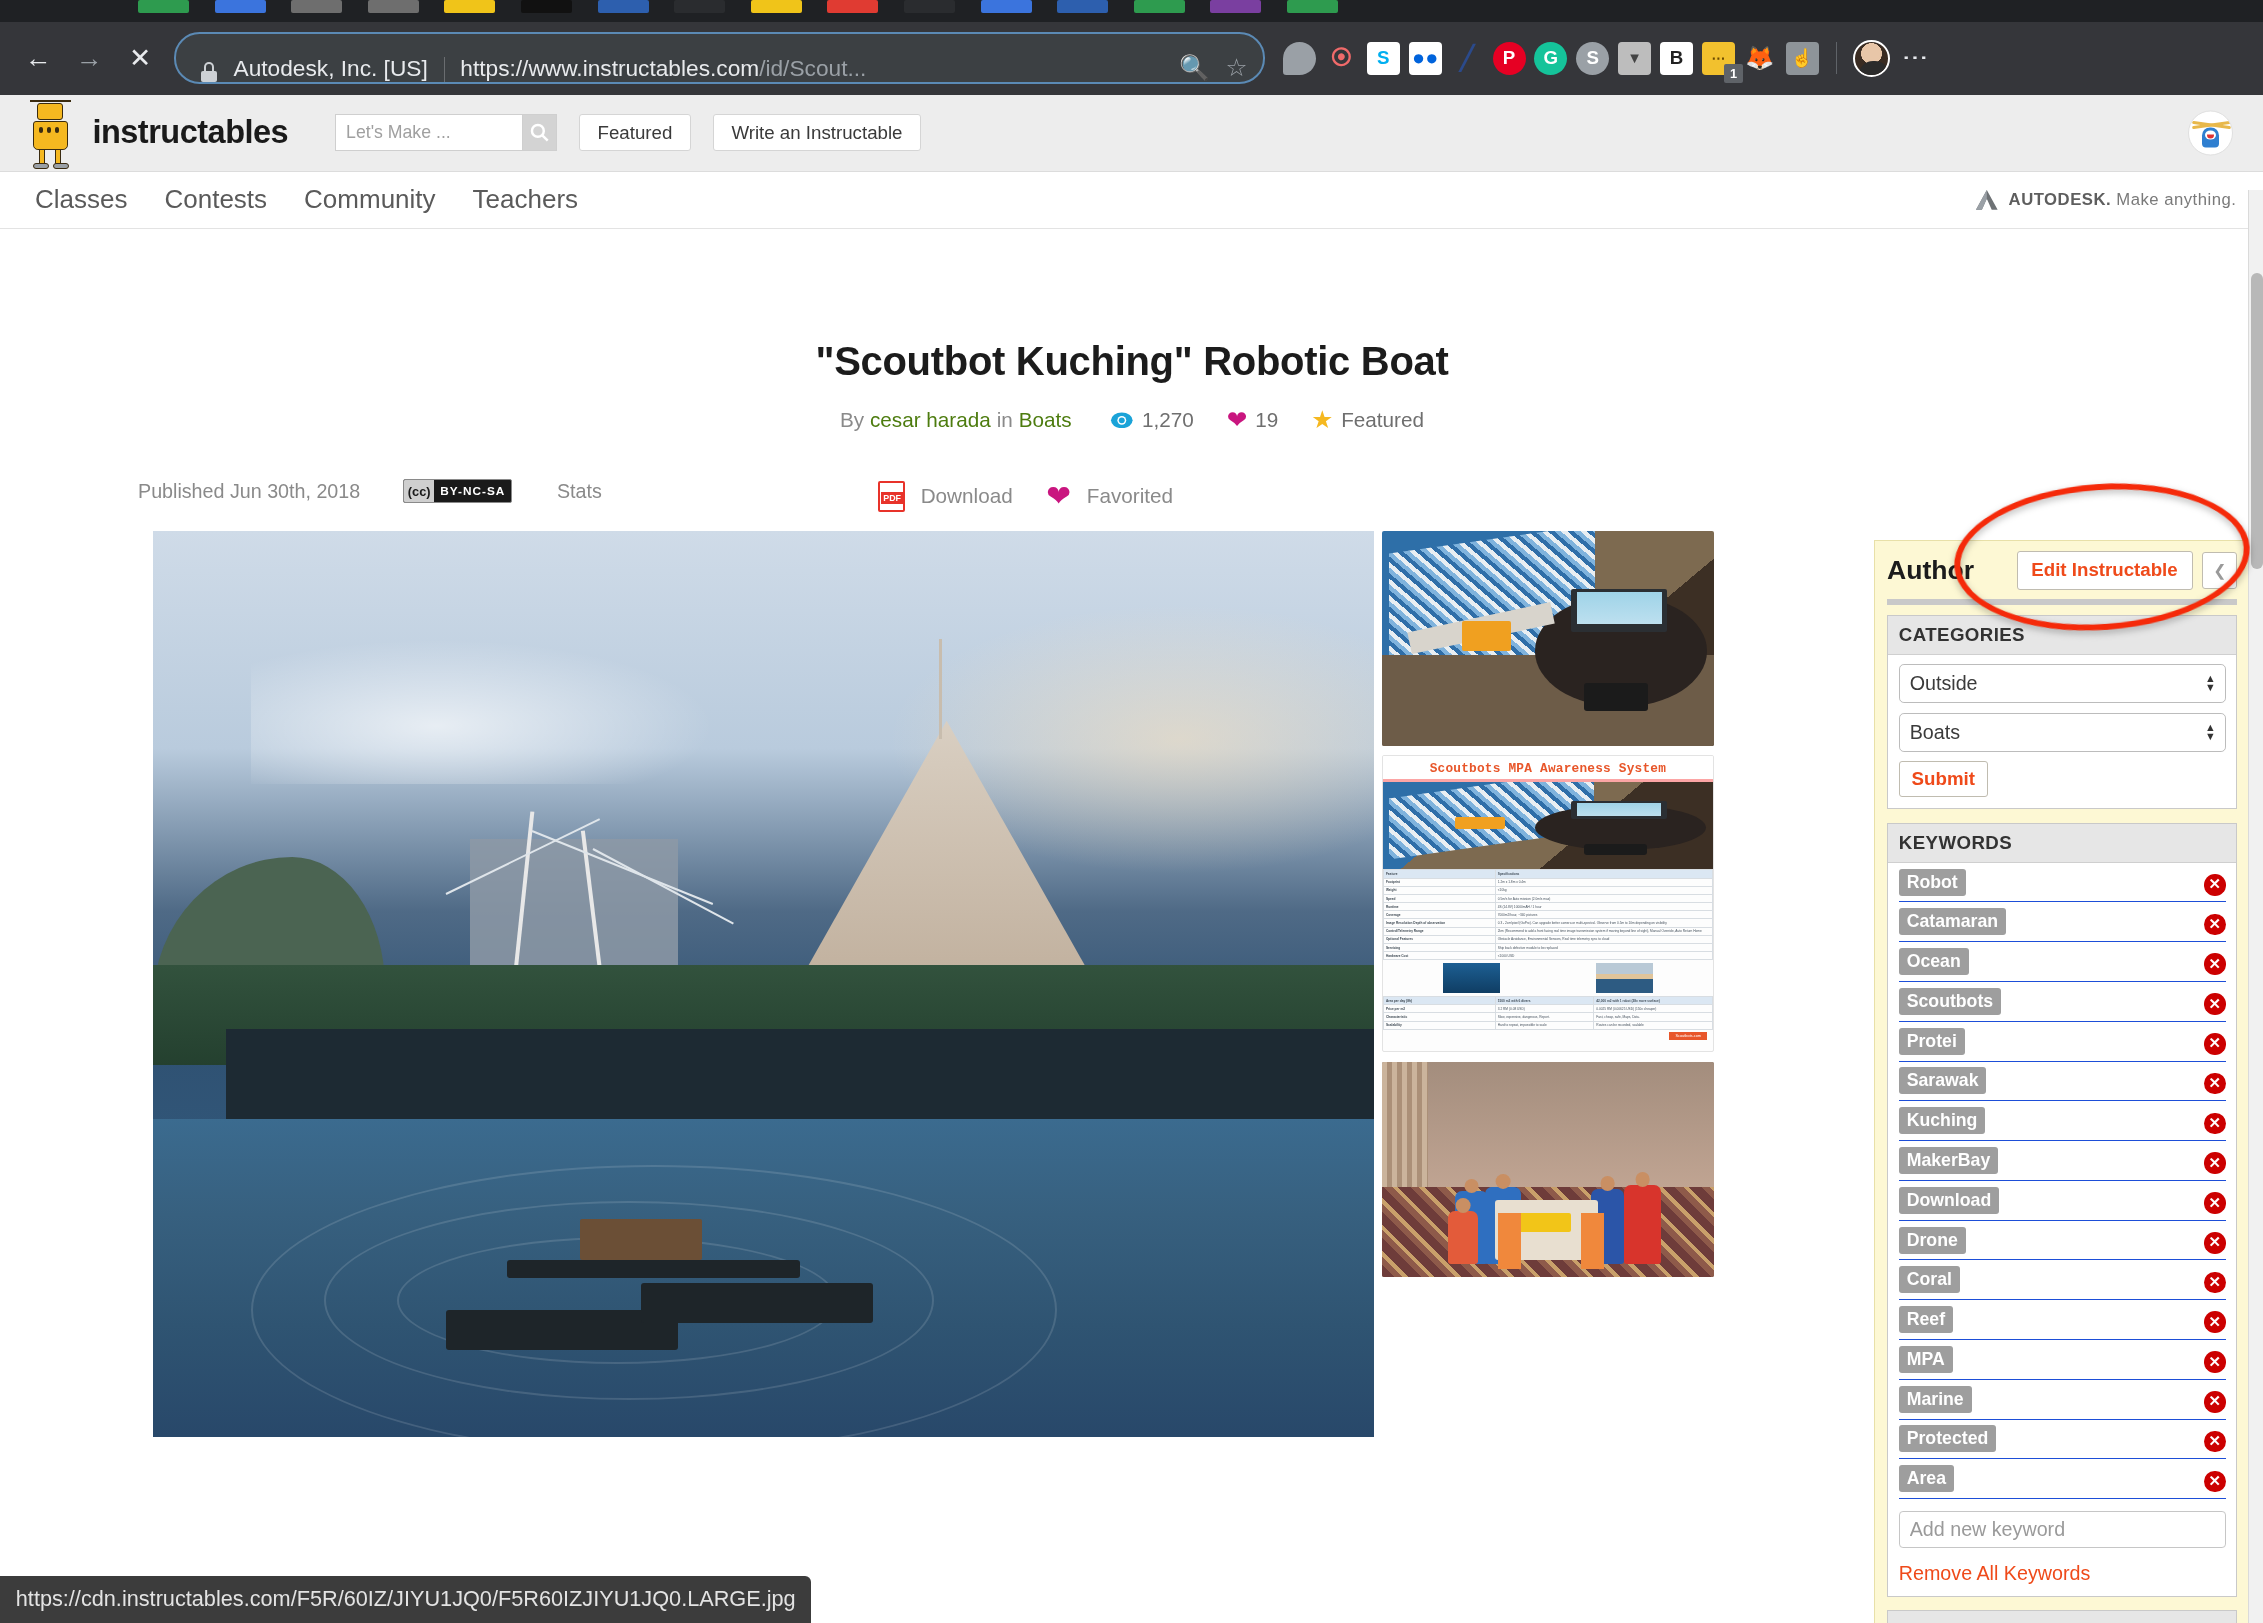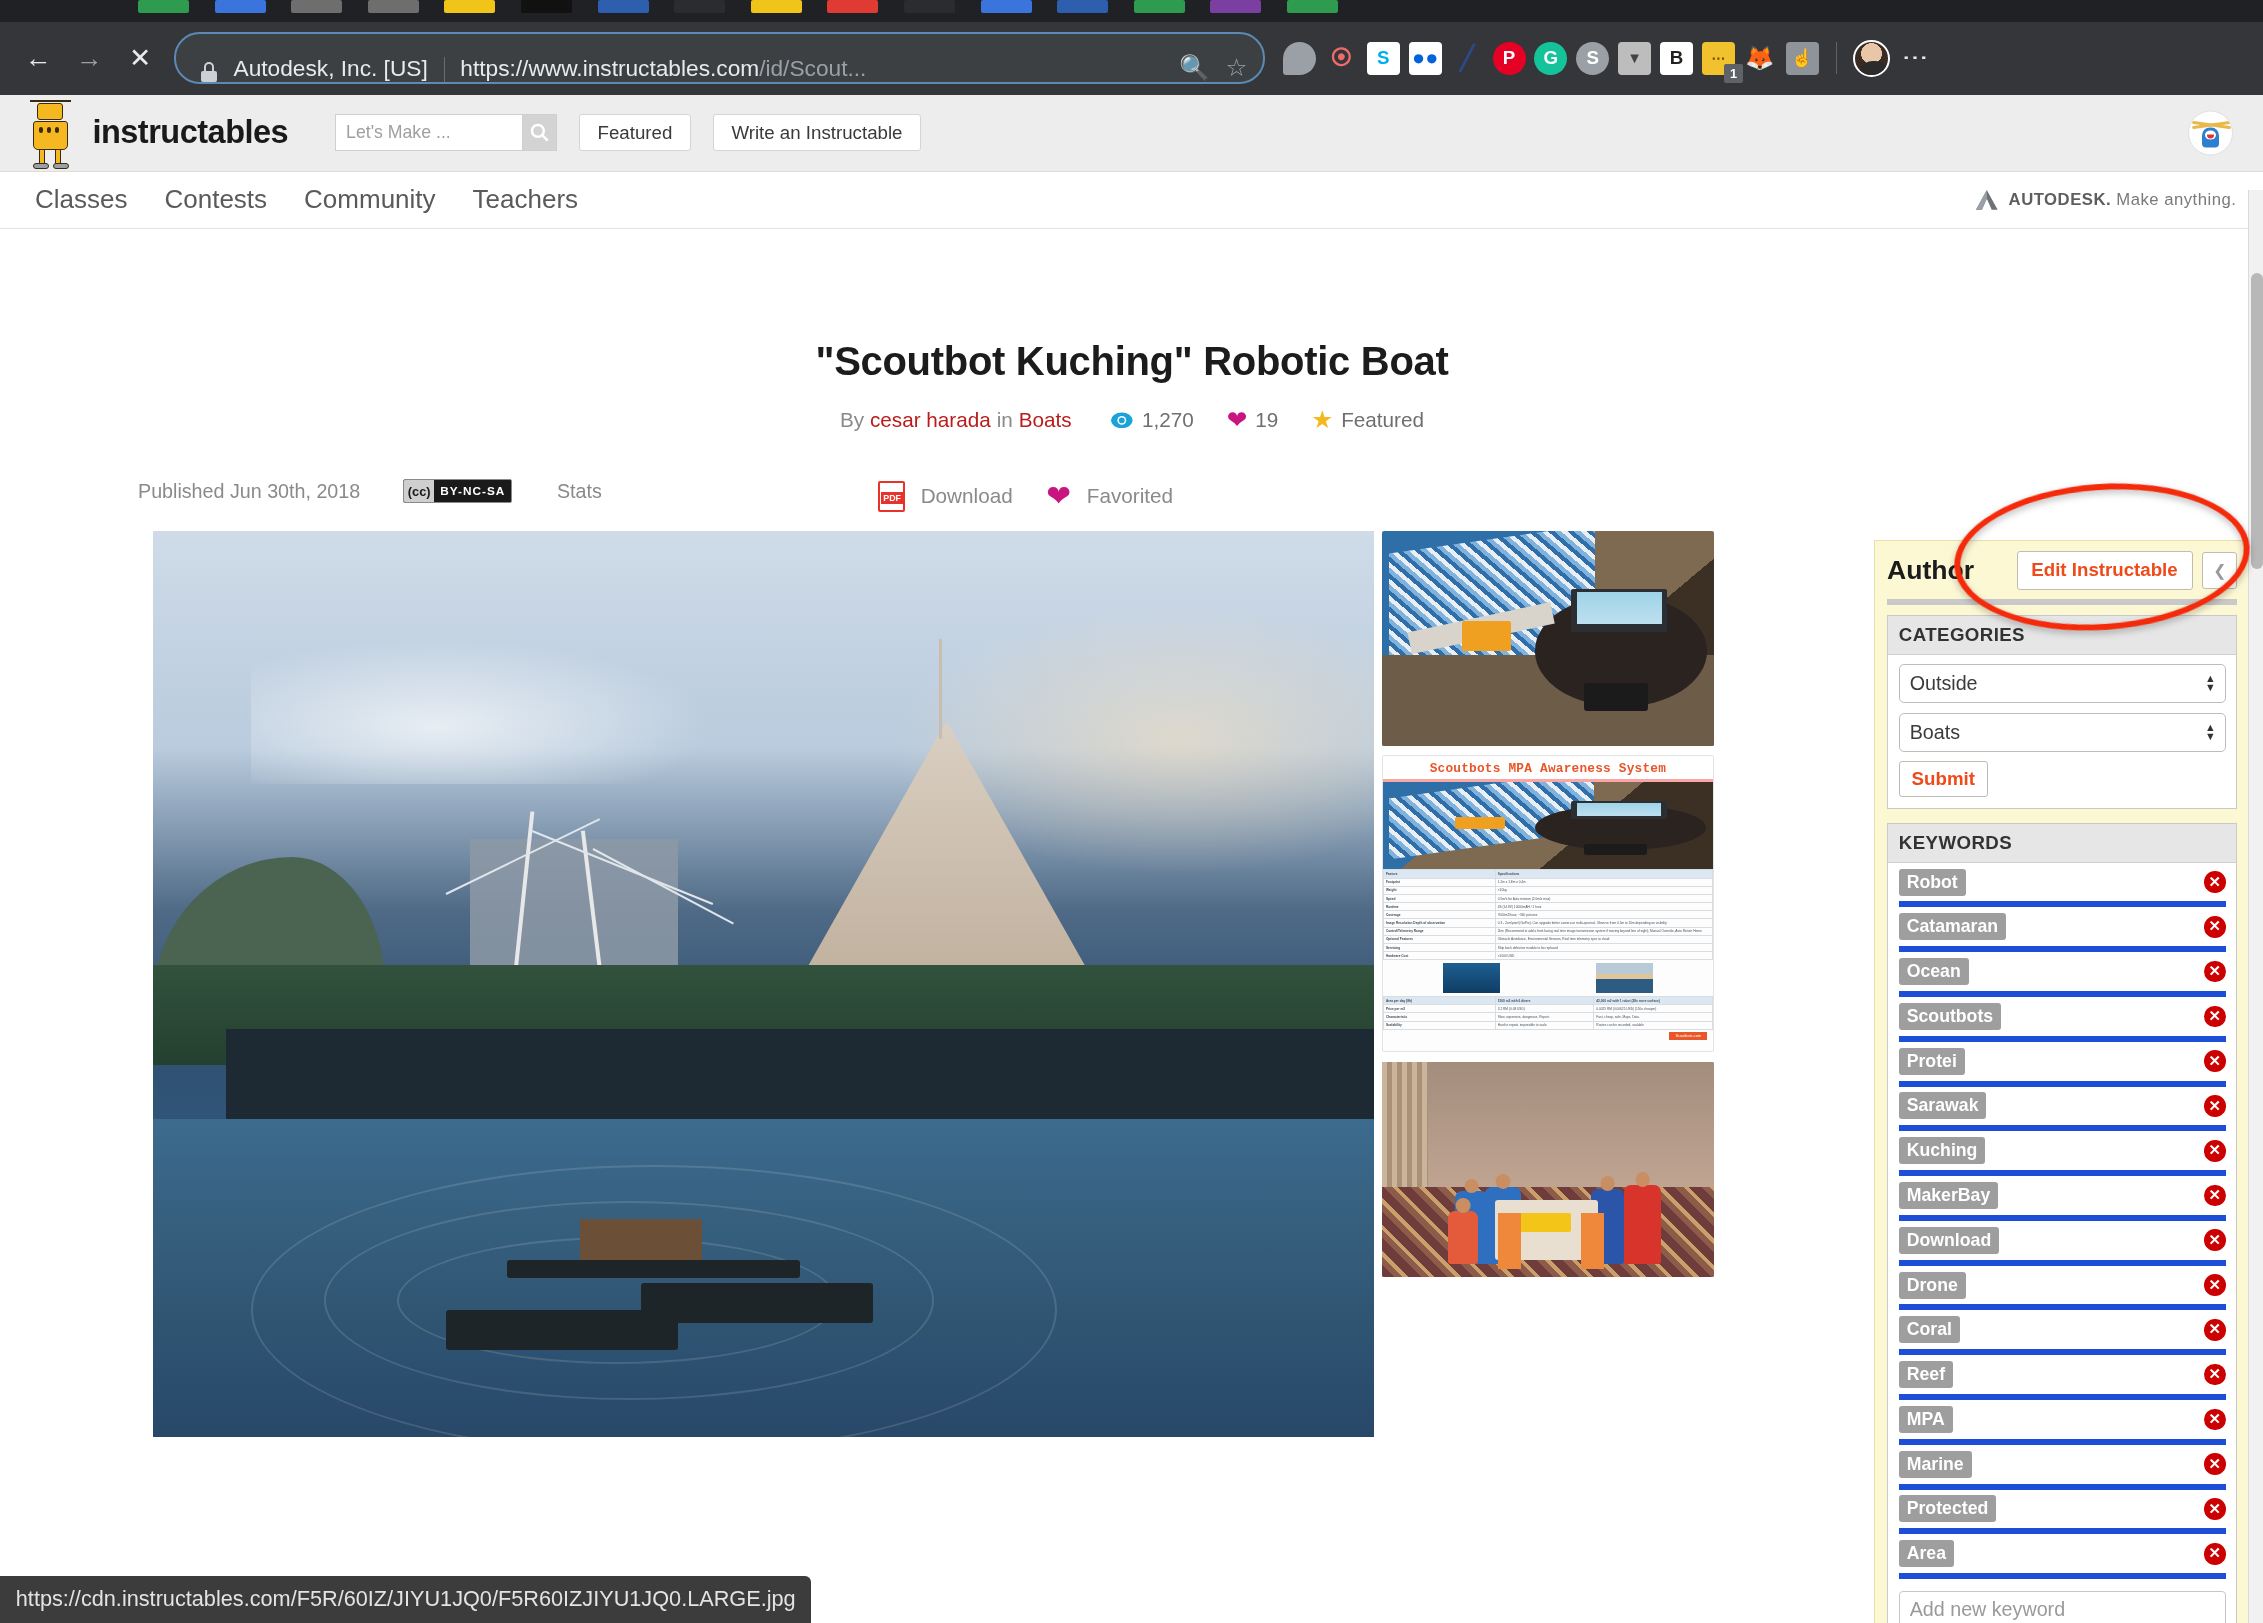--- a/index.html
+++ b/index.html
@@ -133,21 +133,21 @@
   .content { position: relative; padding-top: 55px; }
 
   .title {
     text-align: center; font-size: 40px; font-weight: bold; color: #1c1c1c;
     margin-top: 55px; letter-spacing: -0.3px;
   }
   .byline {
     text-align: center; margin-top: 21.7px; font-size: 20.7px; color: #8a8a8a;
     display: flex; align-items: center; justify-content: center; gap: 0;
   }
-  .byline .lnk { color: #b91c1c; margin: 0 5.9px; cursor: pointer; }
+  .byline .lnk { color: #4d7c0f; margin: 0 5.9px; cursor: pointer; }
   .stat { display: inline-flex; align-items: center; gap: 7.9px; margin-left: 33px; }
   .eye { width: 23.6px; height: 16.7px; }
   .heart-s { color: #c9157f; font-size: 24.6px; }
   .star-s { color: #f5b820; font-size: 24.6px; }
   .stat-num { color: #6f6f6f; font-size: 20.7px; }
 
   .meta-row {
     display: flex; align-items: center; margin: 45px 0 0 138px;
     font-size: 19.7px; color: #8a8a8a; position: relative; gap: 23px;
   }
@@ -274,22 +274,22 @@
   }
   .sel .arrows { position: absolute; right: 8.9px; font-size: 10.8px; line-height: 8.9px;
     color: #333; display: flex; flex-direction: column; }
   .submit-btn {
     background: #fff; border: 1px solid #c0bcb0; border-radius: 3px;
     color: #ef4a1a; font-size: 18.7px; font-weight: bold; padding: 5.9px 11.8px; cursor: pointer;
     font-family: "Liberation Sans", sans-serif;
   }
 
   .kw-row {
-    display: flex; align-items: center; padding: 5.9px 0;
-    border-bottom: 6px solid #1d4ed8;
+    display: flex; align-items: flex-end; padding: 5.9px 0;
+    border-bottom: 1px solid #1d4ed8;
   }
   .kw-tag {
     background: #9e9e9e; color: #fff; font-size: 17.7px; font-weight: bold;
     padding: 3px 7.9px; border-radius: 3px;
   }
   .kw-x {
     margin-left: auto; width: 21.7px; height: 21.7px; border-radius: 50%;
     background: #cc0000; color: #fff; font-size: 14.8px; font-weight: bold;
     display: flex; align-items: center; justify-content: center; cursor: pointer;
     line-height: 1;

